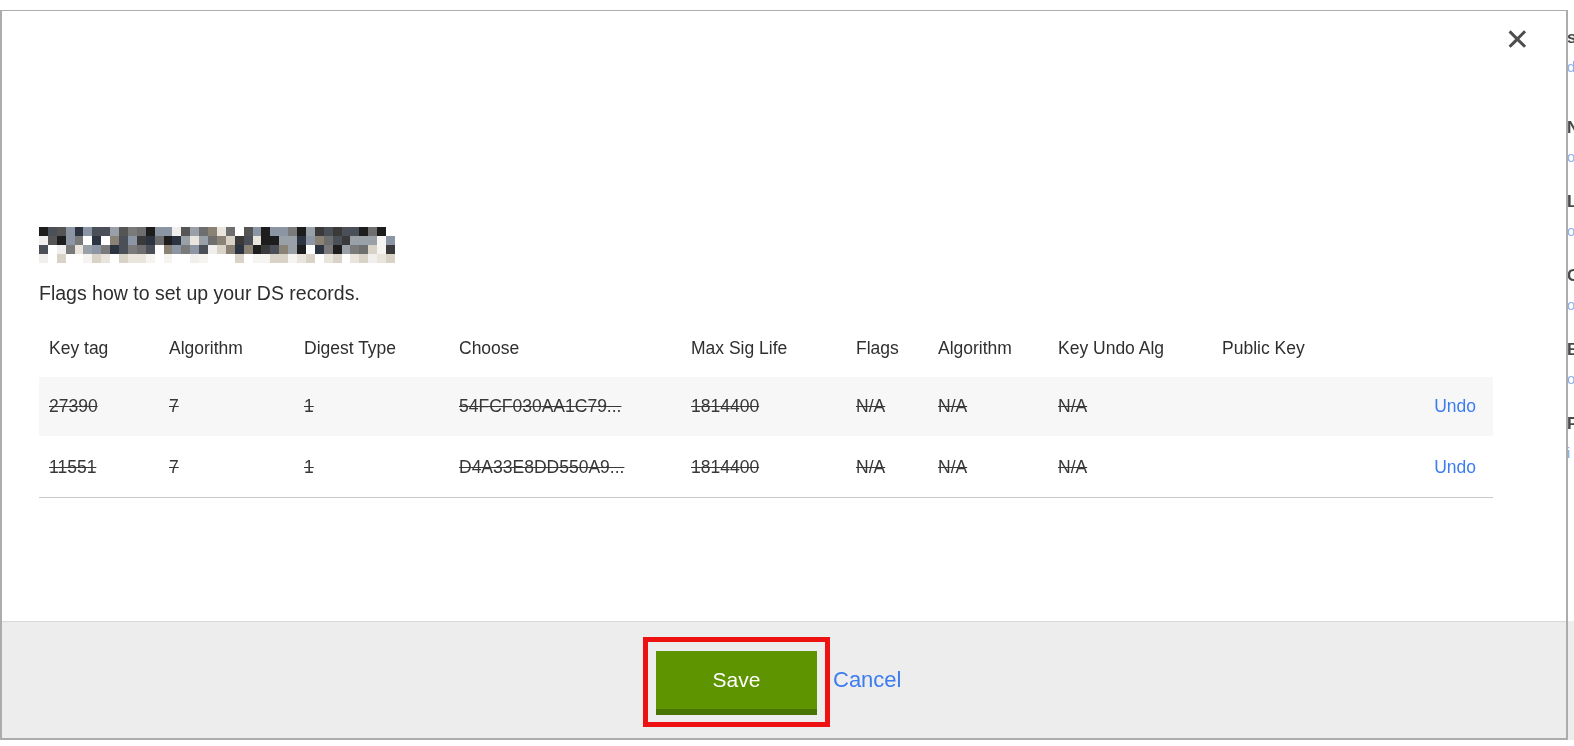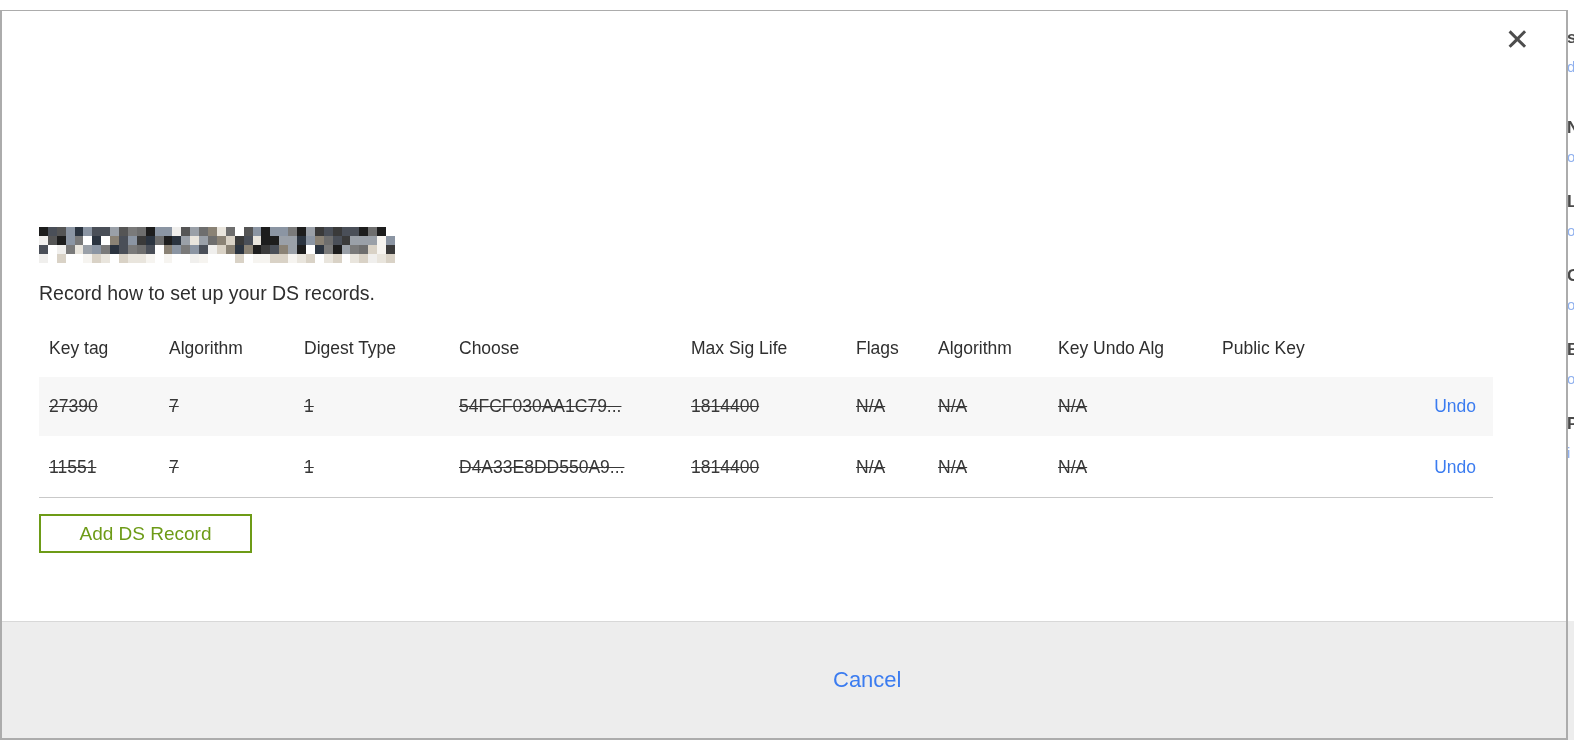--- a/index.html
+++ b/index.html
@@ -256,21 +256,21 @@
         <div style="background: rgb(233, 229, 221);"></div>
         <div style="background: rgb(217, 210, 198);"></div>
         <div style="background: rgb(255, 255, 255);"></div>
         <div style="background: rgb(233, 229, 221);"></div>
         <div style="background: rgb(217, 210, 198);"></div>
         <div style="background: rgb(240, 239, 237);"></div>
         <div style="background: rgb(233, 229, 221);"></div>
         <div style="background: rgb(217, 210, 198);"></div>
       </div>
 
-    <p class="instruction">Record how to set up your DS records.</p>
+    <p class="instruction">Flags how to set up your DS records.</p>
 
     <table class="ds-table">
       <colgroup>
         <col style="width:120px">
           <col style="width:135px">
           <col style="width:155px">
         <col style="width:232px">
           <col style="width:165px">
           <col style="width:82px">
         <col style="width:120px">
@@ -317,23 +317,25 @@
           <td><span class="strike">N/A</span></td>
           <td><span class="strike">N/A</span></td>
           <td><span class="strike"></span></td>
           <td class="undo-cell">
             <a class="undo-link">Undo</a>
           </td>
         </tr>
       </tbody>
     </table>
 
-    <button class="add-ds-btn">Add DS Record</button>
 
     <div class="modal-footer">
+      <div class="annotation-box">
+        <button class="save-btn">Save</button>
+      </div>
       <a class="cancel-link">Cancel</a>
     </div>
 
   </div>
 
   <div class="edge-strip">
     <div class="foot"></div>
   <span class="heading" style="top: 28px;">s</span>
       <span class="link" style="top: 58px;">d</span>
       <span class="heading" style="top: 118px;">N</span>

